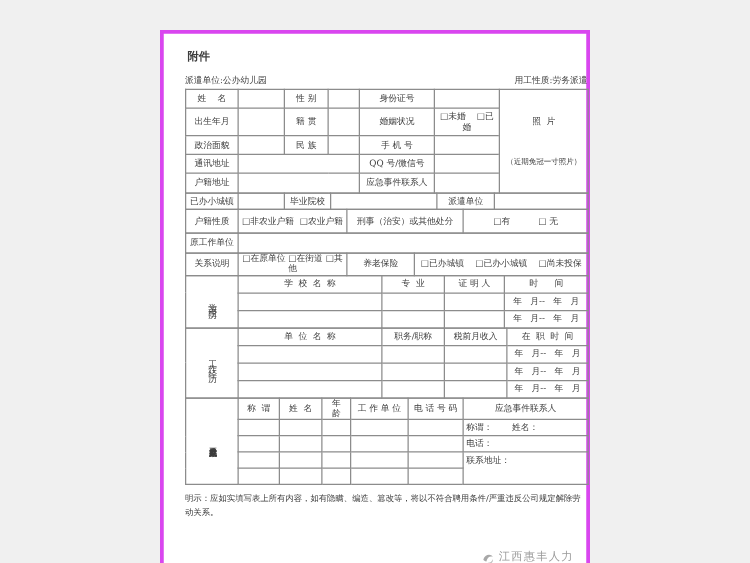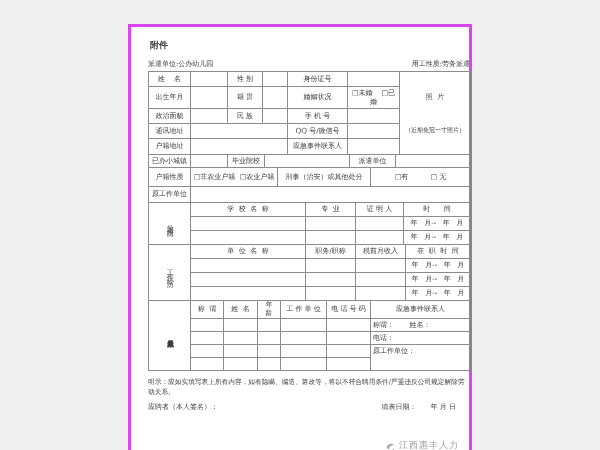--- a/index.html
+++ b/index.html
@@ -161,20 +161,36 @@
         <col style="width:280px">
       </colgroup>
     <tbody>
         <tr>
       <td>原工作单位</td>
       <td></td>
     </tr>
   </tbody>
     </table>
 
+  <table class="sect tE">
+    <colgroup>
+        <col style="width:42px">
+        <col style="width:87px">
+        <col style="width:54px">
+        <col style="width:139px">
+      </colgroup>
+    <tbody>
+        <tr>
+      <td>关系说明</td>
+      <td>□在原单位 □在街道 □其他</td>
+      <td>养老保险</td>
+      <td>□已办城镇    □已办小城镇    □尚未投保</td>
+    </tr>
+  </tbody>
+    </table>
 
   <table class="sect tF">
     <colgroup>
         <col style="width:42px">
         <col style="width:115px">
         <col style="width:50px">
         <col style="width:48px">
         <col style="width:67px">
       </colgroup>
     <tbody>
@@ -272,41 +288,34 @@
       <td></td>
       <td></td>
       <td class="top">电话：</td>
     </tr>
     <tr>
       <td></td>
       <td></td>
       <td></td>
       <td></td>
       <td></td>
-      <td rowspan="2" class="top">原工作单位：</td>
+      <td rowspan="2" class="top">联系地址：</td>
     </tr>
     <tr>
       <td></td>
       <td></td>
       <td></td>
       <td></td>
       <td></td>
     </tr>
   </tbody>
     </table>
 
   <div class="footer-note">明示：应如实填写表上所有内容，如有隐瞒、编造、篡改等，将以不符合聘用条件/严重违反公司规定解除劳动关系。</div>
 
-  <div class="footer-sign">
-    <span>应聘者（本人签名）：</span>
-    <span class="right-group">
-      <span>填表日期：</span>
-      <span>年    月    日</span>
-    </span>
-  </div>
 
   <div class="logo">
     <span>
       <svg width="11" height="11" viewBox="0 0 20 20">
         <path d="M3 12 C5 4, 14 3, 17 8 C12.5 6.5, 8.5 9, 7.5 15 C5.5 14.5, 3.5 13.5, 3 12 Z" fill="#a8a8a8"></path>
         <path d="M9 16.5 C12 17.5, 15.5 15.5, 16.5 11.5 C18 14.5, 15 18.5, 11 17.8 Z" fill="#bcbcbc"></path>
       </svg>
     </span>
     <span>江西惠丰人力</span>
   </div>

